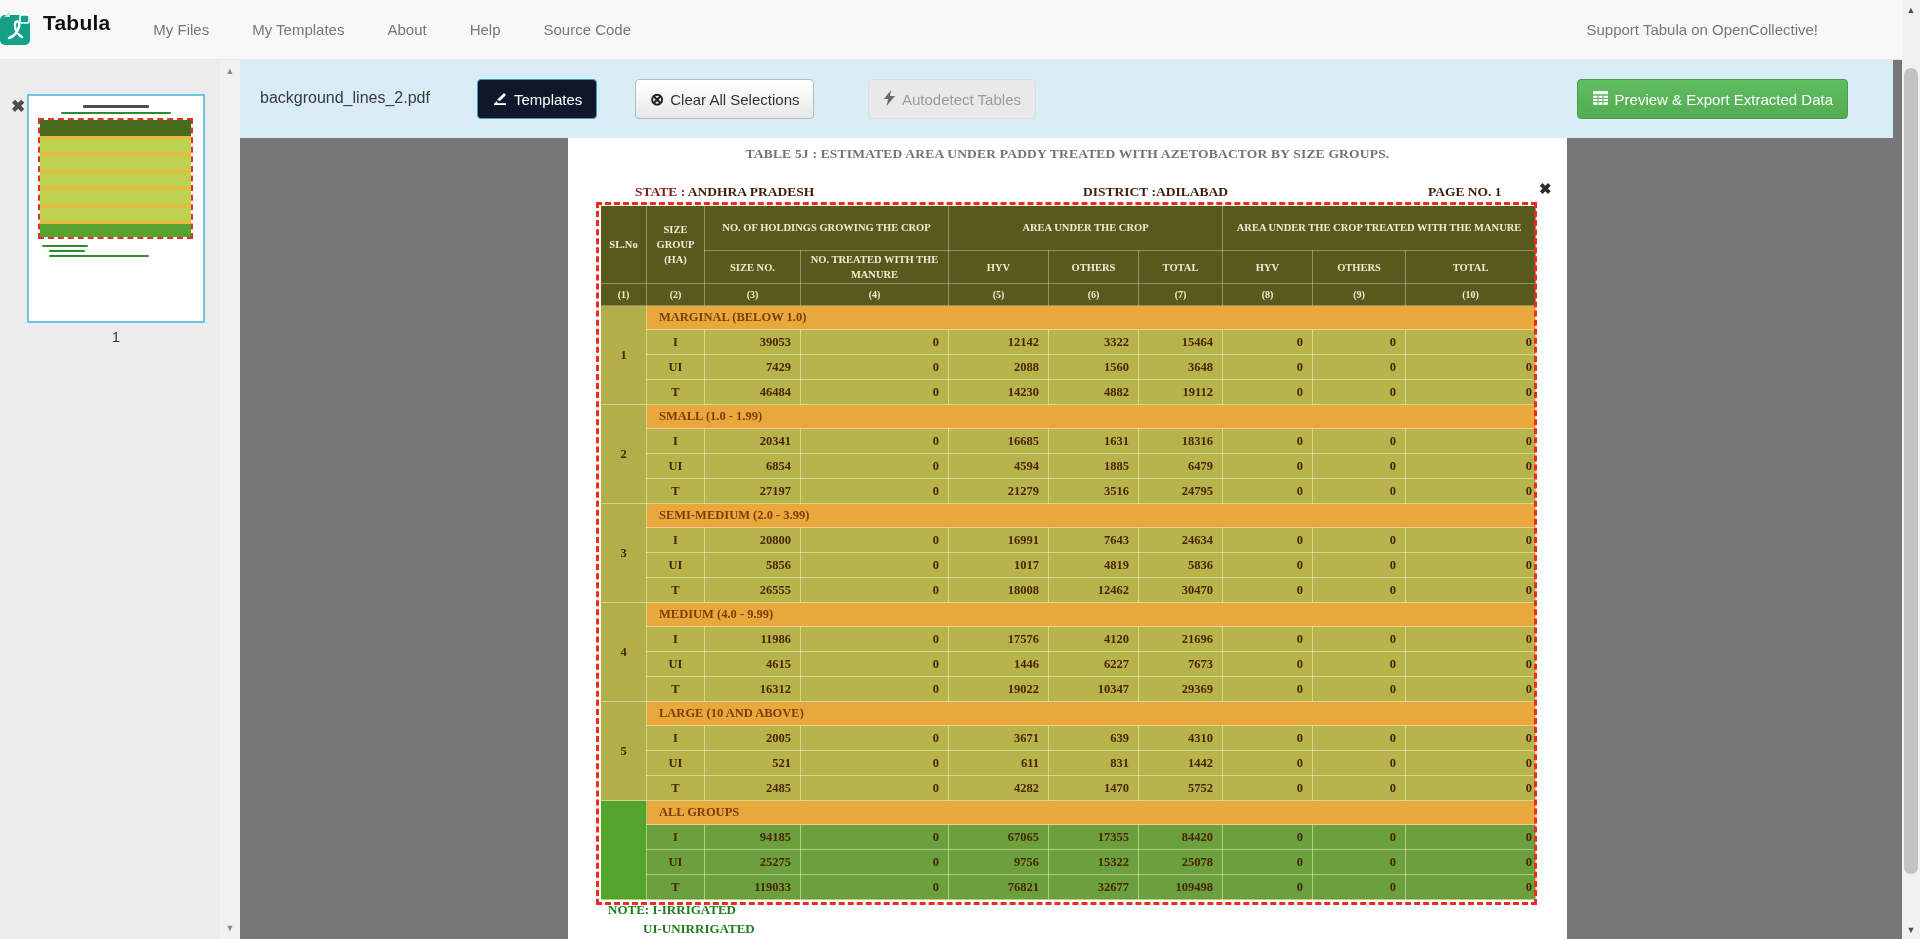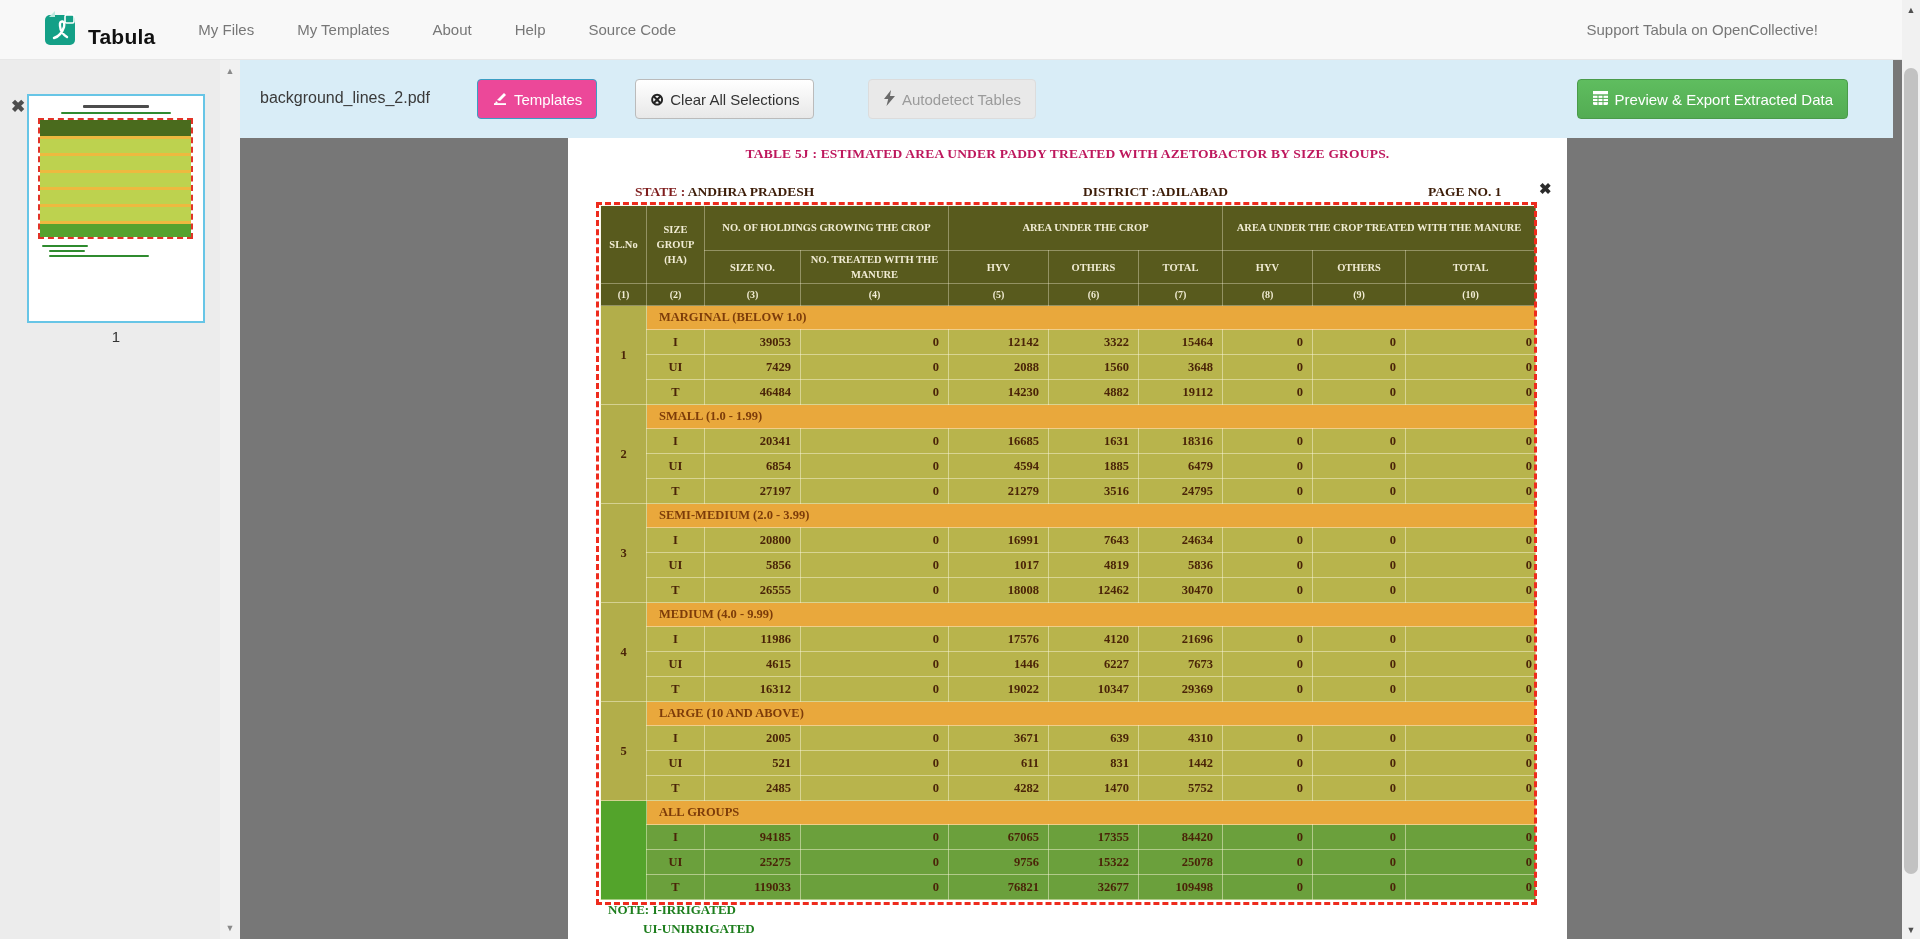--- a/index.html
+++ b/index.html
@@ -2,21 +2,21 @@
 <html><head>
 <meta charset="utf-8">
 <style>
   * { margin:0; padding:0; box-sizing:border-box; }
   body { font-family:"Liberation Sans", sans-serif; }
   .screen { position:relative; width:1920px; height:939px; overflow:hidden; background:#777; }
 
   
   .navbar { position:absolute; left:0; top:0; width:1902px; height:60px; background:#f8f8f8;
             border-bottom:1px solid #e7e7e7; display:flex; align-items:center; z-index:5; }
-  .brand-wrap { display:flex; align-items:flex-end; margin-left:45px; cursor:pointer; }
+  .brand-wrap { display:flex; align-items:flex-start; cursor:pointer; }
   .brand-text { font-size:21px; font-weight:bold; color:#111; margin-left:9px; letter-spacing:.2px; }
   .nav-links { display:flex; align-items:center; }
   .nav-link { color:#777; font-size:15px; margin-left:43px; cursor:pointer; white-space:nowrap; }
   .nav-right { margin-left:auto; margin-right:84px; color:#777; font-size:15px; cursor:pointer; }
 
   
   .app-body { position:absolute; top:60px; left:0; width:1920px; height:879px; display:flex; }
 
   
   .sidebar { position:relative; width:220px; height:100%; background:#ececec; flex:0 0 auto; }
@@ -42,32 +42,32 @@
   .side-scroll .up   { position:absolute; top:6px; left:0; width:20px; text-align:center; font-size:9px; color:#8a8a8a; cursor:pointer; }
   .side-scroll .down { position:absolute; bottom:6px; left:0; width:20px; text-align:center; font-size:9px; color:#8a8a8a; cursor:pointer; }
 
   
   .main { position:relative; flex:1 1 auto; height:100%; background:#777; }
   .toolbar { position:relative; width:calc(100% - 9px); height:78px; background:#d9edf7; }
   .pdf-filename { position:absolute; left:20px; top:29px; font-size:16px; color:#3a3a3a; }
   .btn { position:absolute; top:19px; height:40px; border-radius:4px; font-size:15px;
          display:flex; align-items:center; padding:0 14px; cursor:pointer; border:1px solid transparent; }
   .btn svg, .btn .glyph { margin-right:6px; }
-  .btn-templates { left:237px; background:#ec4899; border-color:#3b9ec4; color:#fff;text-align:center; }
+  .btn-templates { left:237px; background:#0f172a; border-color:#3b9ec4; color:#fff;text-align:center; }
   .btn-clear { left:395px; background:linear-gradient(#ffffff,#e8e8e8); border-color:#bbb; color:#333; }
   .btn-clear .glyph { font-size:17px; font-weight:bold; color:#222; line-height:1; }
   .btn-autodetect { left:628px; background:#e9e9e9; border-color:#dcdcdc; color:#9b9b9b; cursor:default; }
   .btn-export { right:45px; background:linear-gradient(#5fbd5f,#53ac53); border-color:#4a9b4a; color:#fff; }
 
   
   .viewer { position:absolute; left:0; top:78px; right:0; bottom:0; background:#777; overflow:hidden; }
   .pdf-page { position:absolute; left:328px; top:0; width:999px; height:1080px; background:#fff;
               font-family:"Liberation Serif", serif; }
   .doc-title { position:absolute; top:8px; left:0; width:100%; text-align:center;
-               color:#be185d; font-weight:bold; font-size:13.5px; letter-spacing:.2px; }
+               color:#737373; font-weight:bold; font-size:13.5px; letter-spacing:.2px; }
   .meta { position:absolute; top:46px; font-size:13.5px; font-weight:bold; color:#3d1d08; white-space:nowrap; }
   .meta-state { left:67px; }
   .meta-state .lbl { color:#7f1d1d; }
   .meta-district { left:515px; }
   .meta-pageno { left:860px; }
   .sel-close { position:absolute; left:971px; top:44px; font-size:15px; font-weight:bold;
                color:#2b2b2b; cursor:pointer; line-height:1; }
 
   
   .tbl-wrap { position:absolute; left:32px; top:67px; }

